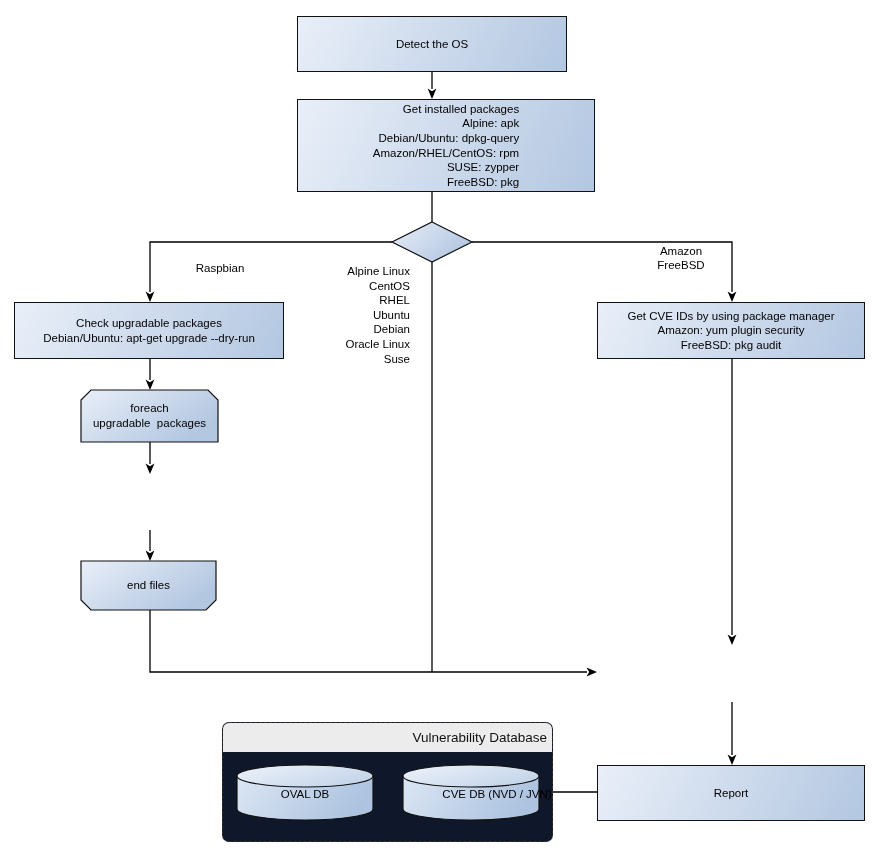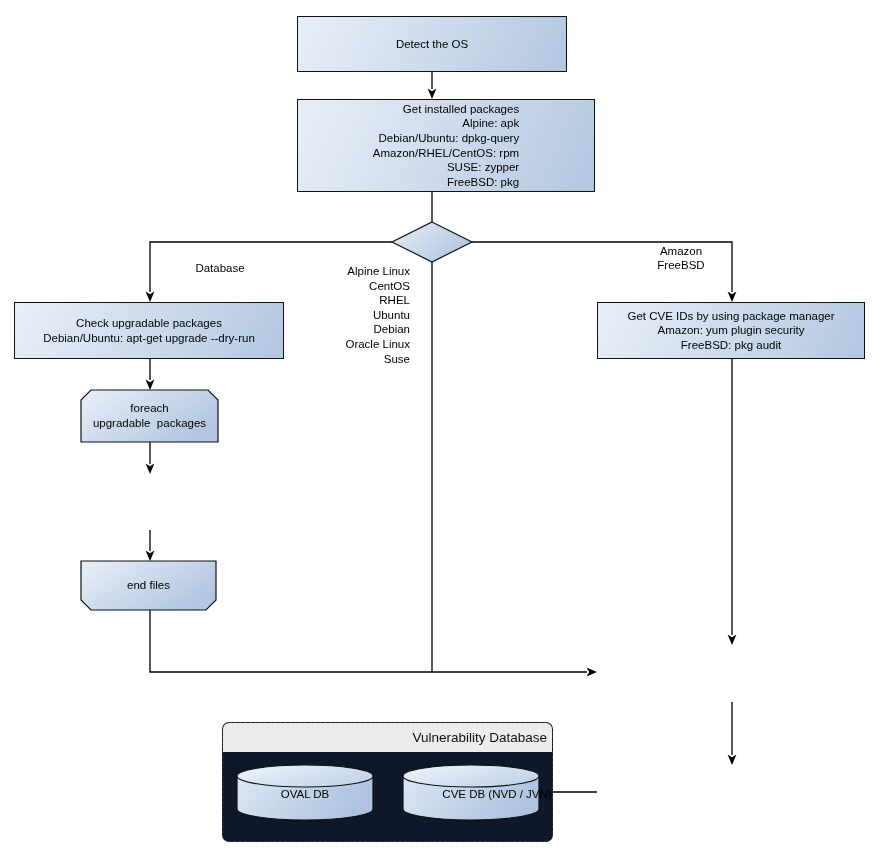--- a/index.html
+++ b/index.html
@@ -72,30 +72,33 @@
   </div>
 
 
   <div class="node" style="left:597px;top:302px;width:268px;height:57px;">
     <span>Get CVE IDs by using package manager
 Amazon: yum plugin security
 FreeBSD: pkg audit</span>
   </div>
 
 
+  <div class="node" style="left:597px;top:765px;width:268px;height:56px;">
+    <span>Report</span>
+  </div>
 
   <div class="shape-label" style="left:81px;top:390px;width:137px;height:52px;">foreach
 upgradable  packages</div>
 
   <div class="shape-label" style="left:81px;top:561px;width:135px;height:49px;">end files</div>
 
   <div class="shape-label" style="left:237px;top:768px;width:136px;height:52px;">OVAL DB</div>
   <div class="shape-label" style="left:403px;top:768px;width:136px;height:52px;padding-left:26px;">CVE DB (NVD / JVN)</div>
 
-  <div class="edge-label" style="left:170px;top:262px;width:100px;">Database</div>
+  <div class="edge-label" style="left:170px;top:262px;width:100px;">Raspbian</div>
   <div class="edge-label" style="left:641px;top:245px;width:80px;">Amazon
 FreeBSD</div>
   <div class="os-list" style="left:300px;top:264px;width:110px;">Alpine Linux
 CentOS
 RHEL
 Ubuntu
 Debian
 Oracle Linux
 Suse</div>
 

